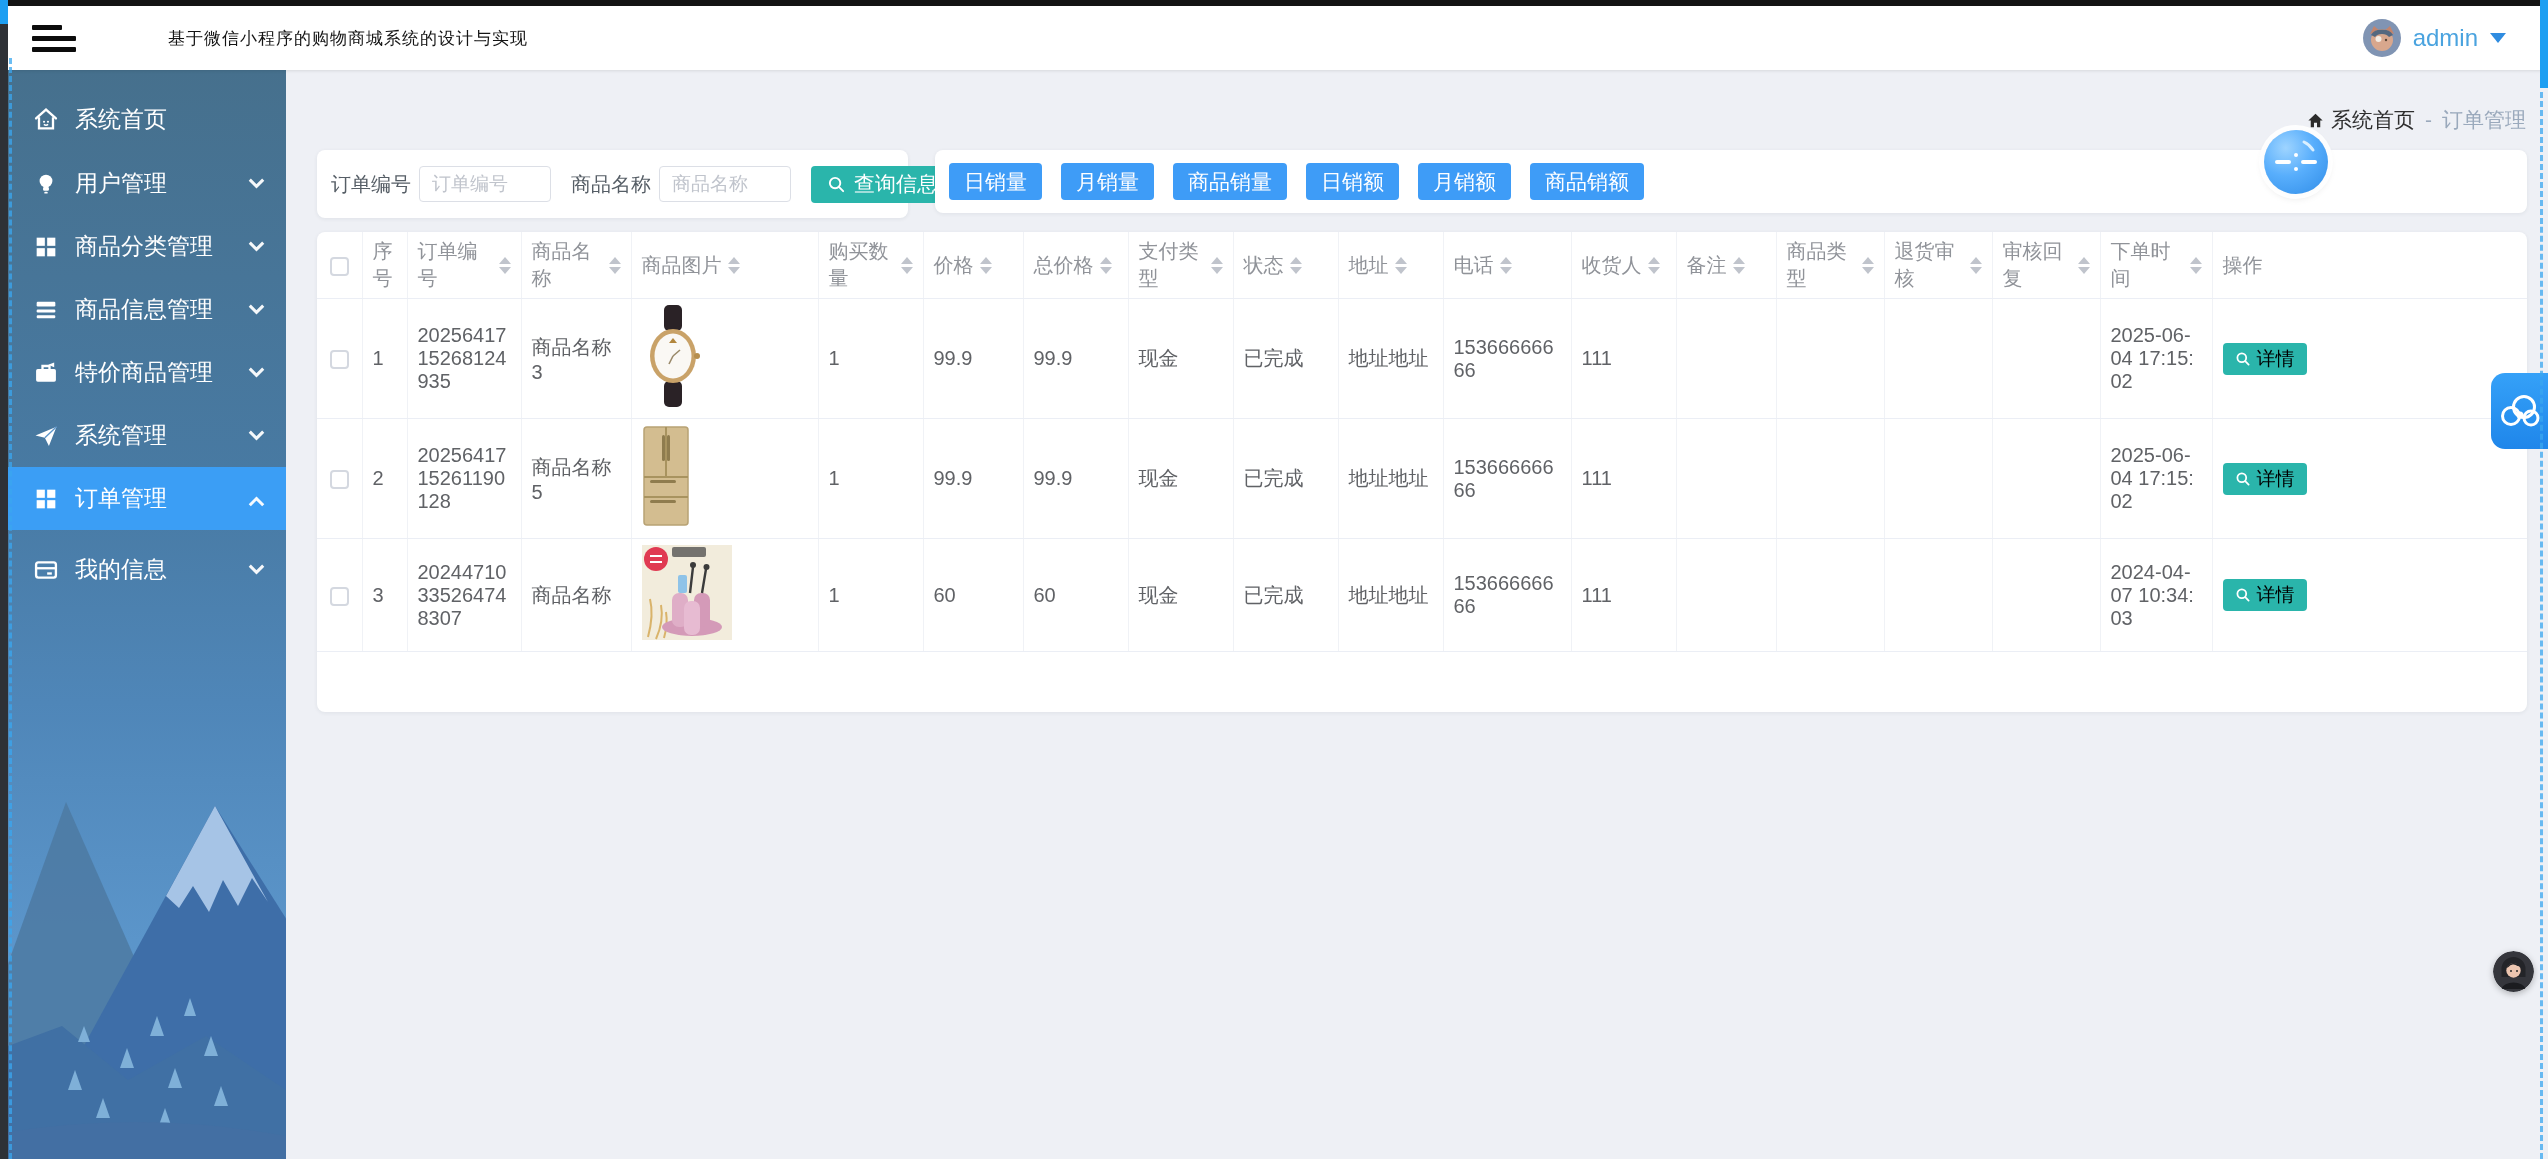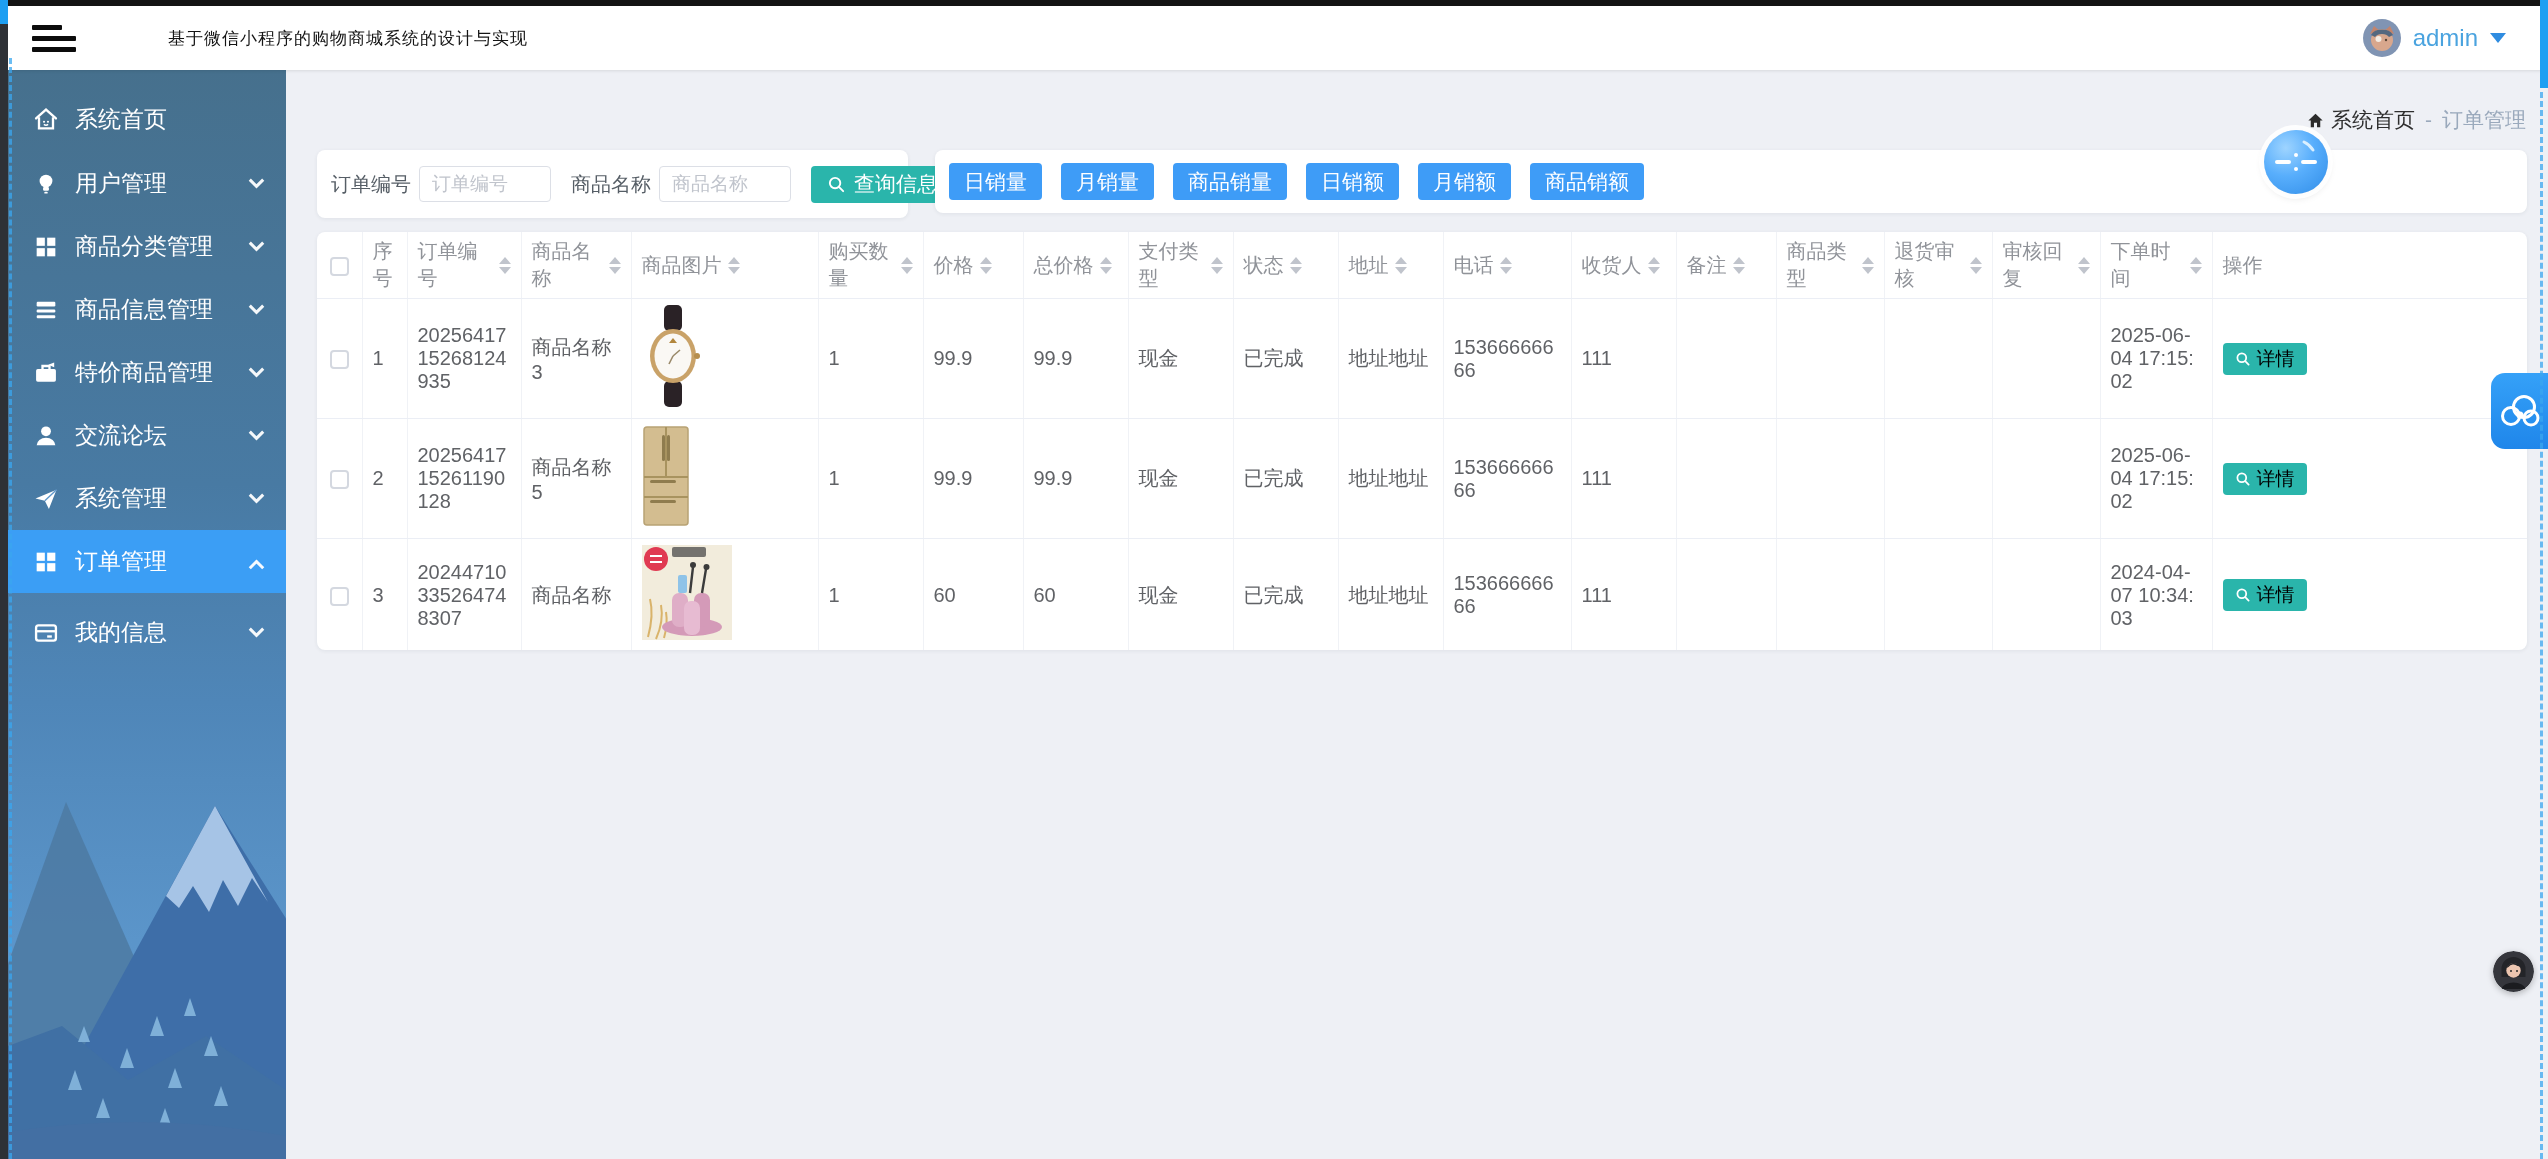--- a/index.html
+++ b/index.html
@@ -54,21 +54,21 @@
              padding:0 12px; font-size:19px; color:#333; outline:none; font-family:inherit; }
   .f-input::placeholder { color:#c0c4cc; }
   .gap22 { width:20px; flex:0 0 auto; }
   .btn-teal { margin-left:20px; background:#2ab5ab; color:#fff; border:none; border-radius:4px; height:37px;
               padding:0 16px; font-size:21px; display:inline-flex; align-items:center; gap:8px; cursor:pointer; font-family:inherit; white-space:nowrap; }
 
   .stats-card { left:649px; top:80px; right:21px; height:63px; display:flex; align-items:center; padding:0 14px; gap:19px; }
   .btn-blue { background:#3e9cf7; color:#fff; border:none; border-radius:4px; height:37px; padding:0 15px;
               font-size:21px; cursor:pointer; font-family:inherit; white-space:nowrap; }
 
-  .table-card { left:31px; top:162px; right:21px; height:418px; overflow:hidden; }
+  .table-card { left:31px; top:162px; right:21px; height:480px; overflow:hidden; }
   table { width:100%; border-collapse:collapse; table-layout:fixed; }
   th, td { text-align:left; padding:6px 10px; border-bottom:1px solid #ebeef5; border-right:1px solid #f0f2f6;
            font-weight:normal; vertical-align:middle; word-break:break-all; }
   th:last-child, td:last-child { border-right:none; }
   th { color:#909399; font-size:20px; height:40px; }
   td { color:#606266; font-size:20px; }
   .row-1 td { height:113px; }
   .row-2 td { height:114px; }
   .row-3 td { height:104px; }
   .cb-cell { text-align:center; }
@@ -185,28 +185,20 @@
         <span>商品信息管理</span>
         <span class="chev"></span>
       </div>
       <div class="s-item">
         <svg class="s-ico" viewBox="0 0 24 24">
           <rect x="3.5" y="8.5" width="17" height="11" rx="1.5" fill="#fff"></rect>
           <path d="M9 8.5 V6 h6 v2.5" stroke="#fff" stroke-width="2" fill="none"></path>
           <path d="M14 5 l5 -2 v4 z" fill="#fff"></path>
         </svg>
         <span>特价商品管理</span>
-        <span class="chev"></span>
-      </div>
-      <div class="s-item">
-        <svg class="s-ico" viewBox="0 0 24 24">
-          <circle cx="12" cy="8" r="4.2" fill="#fff"></circle>
-          <path d="M4 20 a8 6.5 0 0 1 16 0 z" fill="#fff"></path>
-        </svg>
-        <span>交流论坛</span>
         <span class="chev"></span>
       </div>
       <div class="s-item">
         <svg class="s-ico" viewBox="0 0 24 24">
           <path d="M3 11.5 L21 4 L14.5 20.5 L11 13.5 Z" fill="#fff"></path>
           <path d="M11 13.5 L21 4" stroke="#5b95ca" stroke-width="1.2"></path>
         </svg>
         <span>系统管理</span>
         <span class="chev"></span>
       </div>

